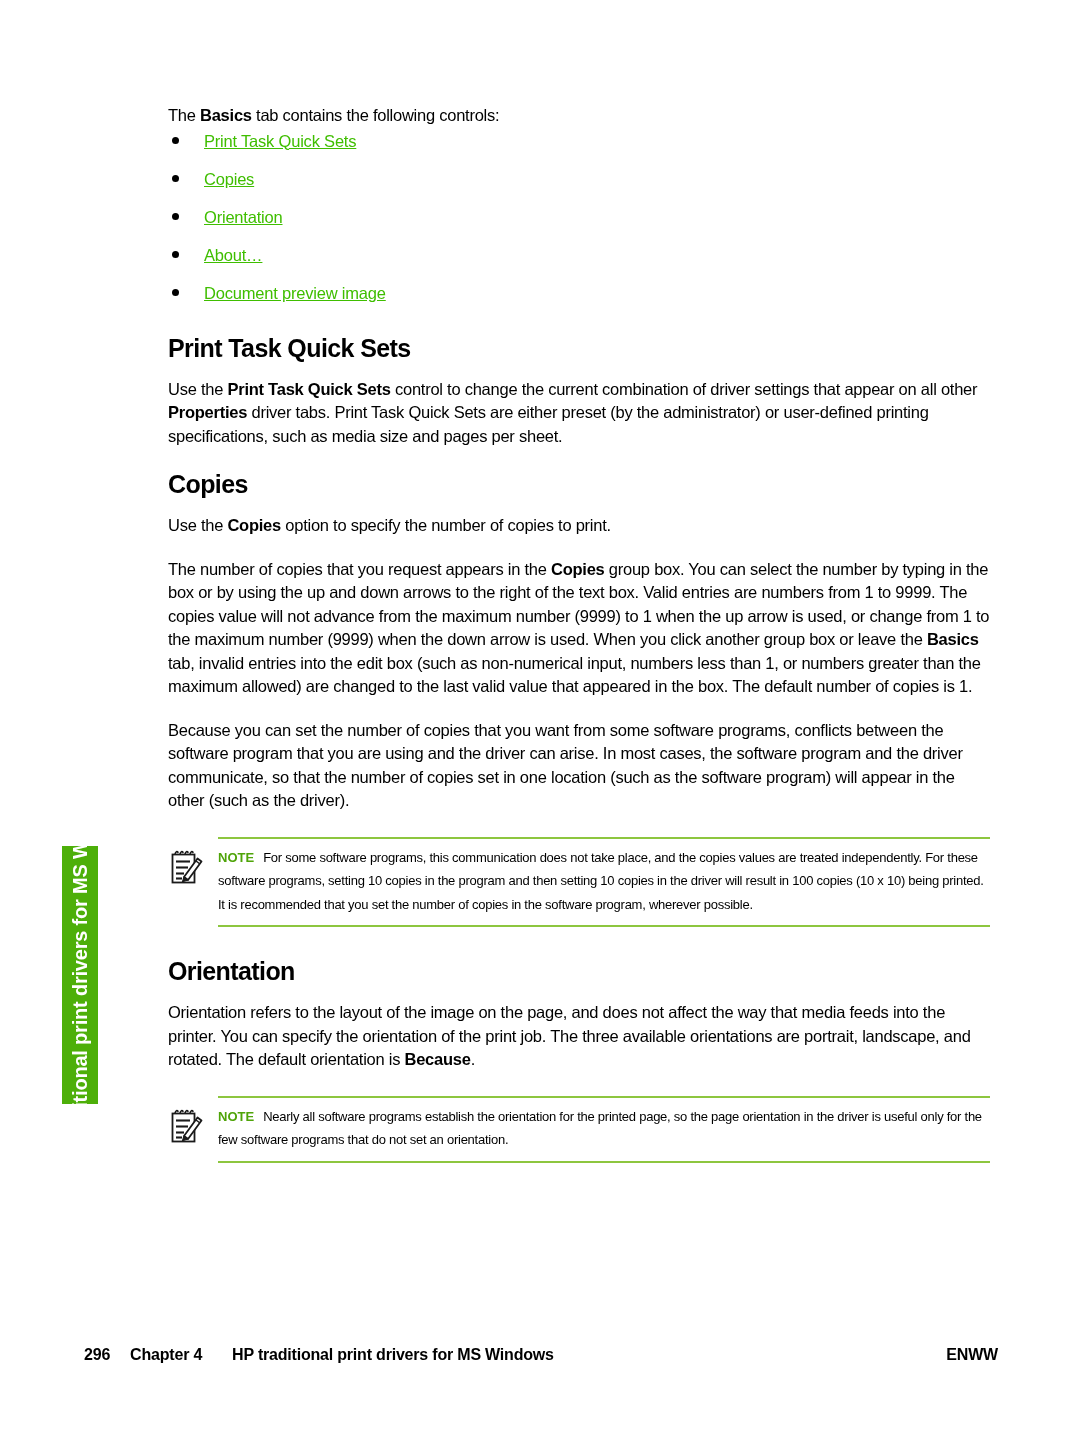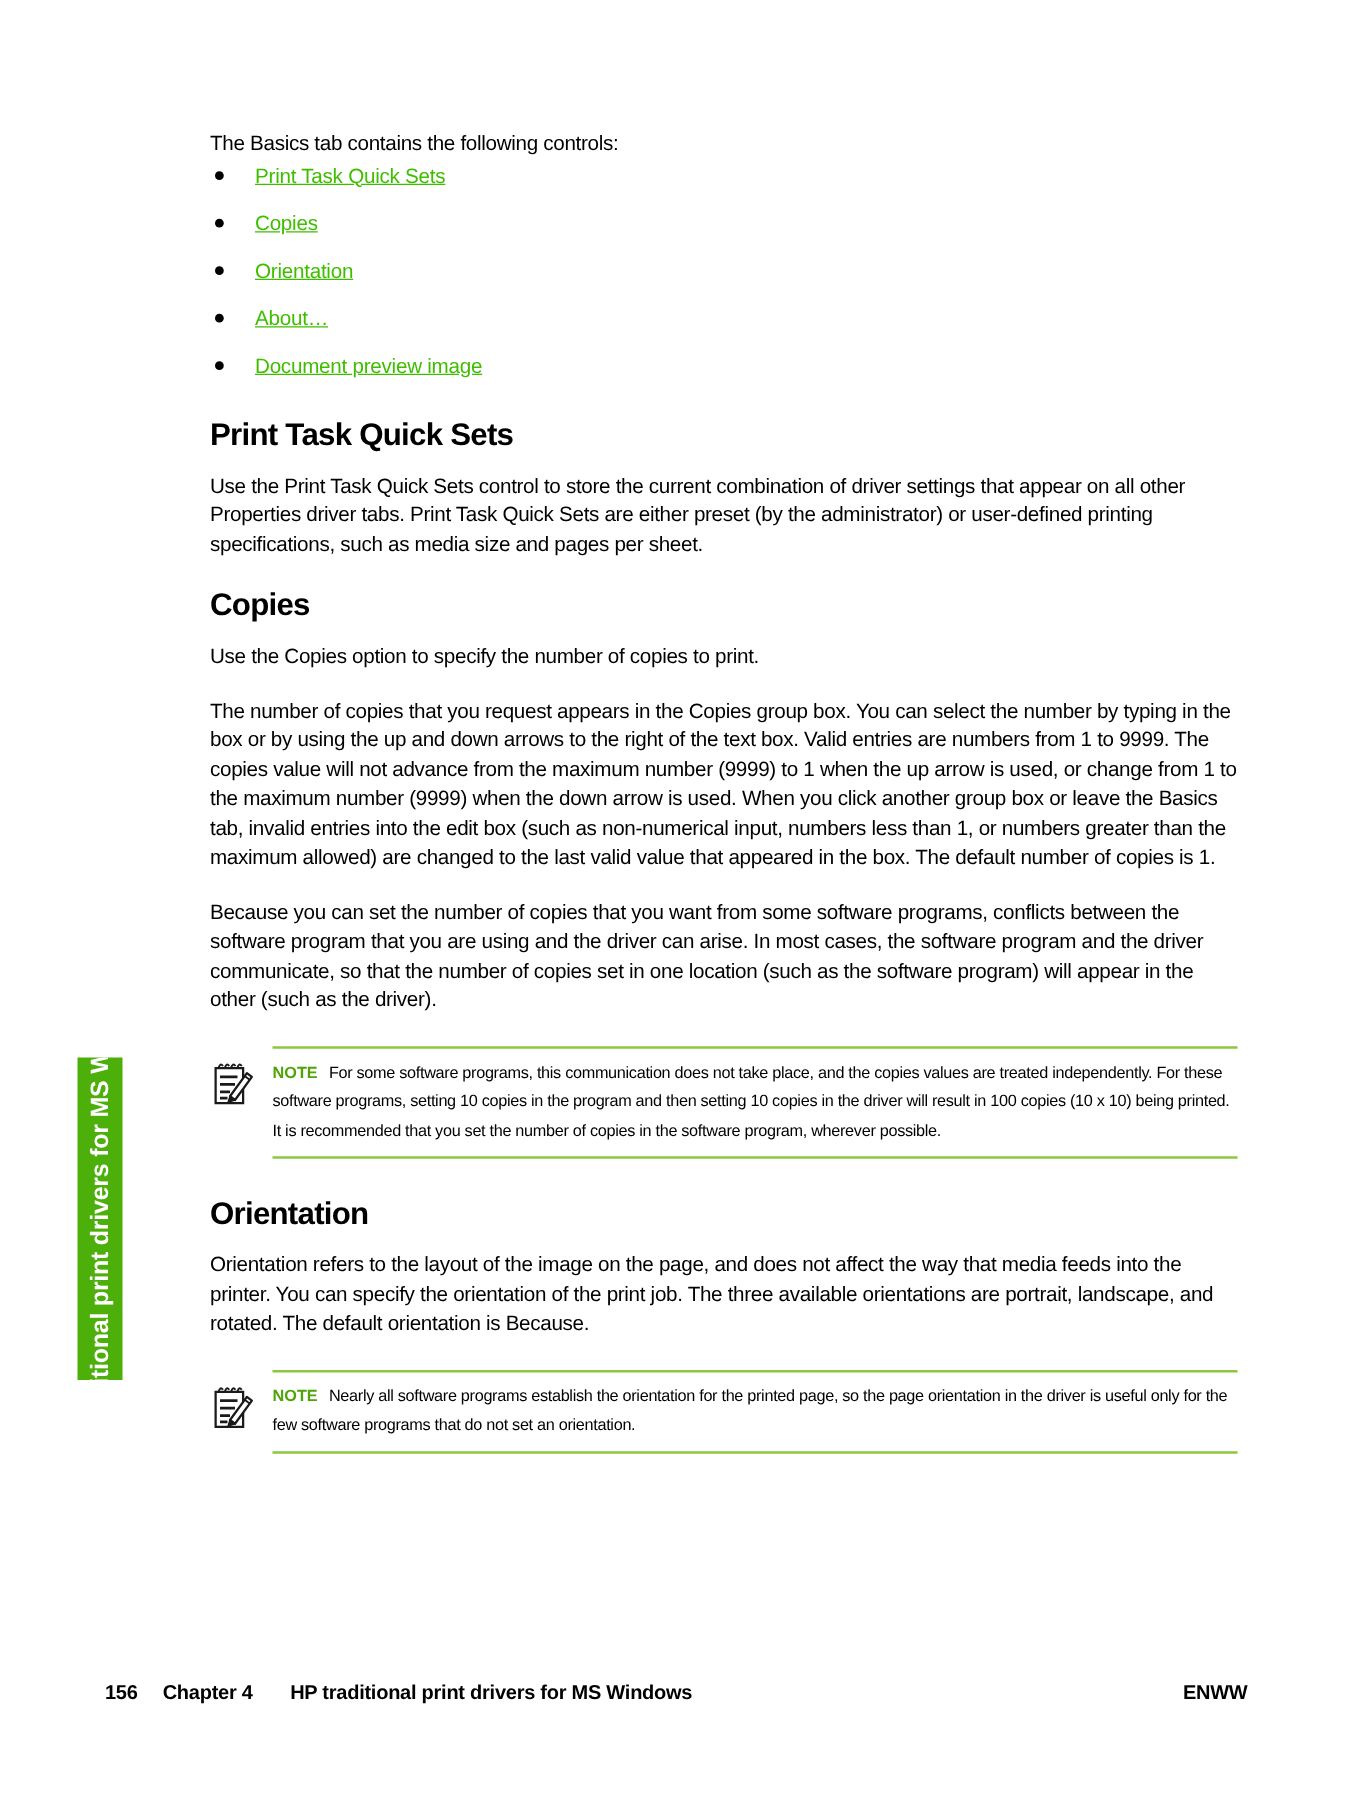--- a/index.html
+++ b/index.html
@@ -57,21 +57,21 @@
   p.body-text {
     margin: 0 0 0 0;
     font-size: 16.5px;
     line-height: 23.5px;
     letter-spacing: -0.25px;
     color: #000000;
     font-family: "Liberation Sans", sans-serif;
   }
   .intro { margin-bottom: 18px; }
 
-  b, strong { font-weight: normal; }
+  b, strong { font-weight: bold; }
 
   
   ul.link-list {
     list-style: none;
     margin: 0 0 0 0;
     padding: 0;
   }
   ul.link-list li {
     position: relative;
     padding-left: 36px;
@@ -196,21 +196,21 @@
         <span class="bullet"></span>
         <a class="xref" href="#">About…</a>
       </li>
       <li>
         <span class="bullet"></span>
         <a class="xref" href="#">Document preview image</a>
       </li>
     </ul>
 
     <h2 class="sec-head">Print Task Quick Sets</h2>
-    <p class="body-text"><span>Use the </span><b>Print Task Quick Sets</b><span> control to store the current combination of driver settings that appear on all other </span><b>Properties</b><span> driver tabs. Print Task Quick Sets are either preset (by the administrator) or user-defined printing specifications, such as media size and pages per sheet.</span></p>
+    <p class="body-text"><span>Use the </span><b>Print Task Quick Sets</b><span> control to change the current combination of driver settings that appear on all other </span><b>Properties</b><span> driver tabs. Print Task Quick Sets are either preset (by the administrator) or user-defined printing specifications, such as media size and pages per sheet.</span></p>
 
     <h2 class="sec-head tight-top">Copies</h2>
     <p class="body-text"><span>Use the </span><b>Copies</b><span> option to specify the number of copies to print.</span></p>
 
     <div class="para-gap"></div>
 
     <p class="body-text"><span>The number of copies that you request appears in the </span><b>Copies</b><span> group box. You can select the number by typing in the box or by using the up and down arrows to the right of the text box. Valid entries are numbers from 1 to 9999. The copies value will not advance from the maximum number (9999) to 1 when the up arrow is used, or change from 1 to the maximum number (9999) when the down arrow is used. When you click another group box or leave the </span><b>Basics</b><span> tab, invalid entries into the edit box (such as non-numerical input, numbers less than 1, or numbers greater than the maximum allowed) are changed to the last valid value that appeared in the box. The default number of copies is 1.</span></p>
 
     <div class="para-gap"></div>
 
@@ -276,20 +276,20 @@
       </span>
       <div class="note-rule"></div>
       <div class="note-body"><span class="note-label">NOTE</span><span>Nearly all software programs establish the orientation for the printed page, so the page orientation in the driver is useful only for the few software programs that do not set an orientation.</span></div>
       <div class="note-rule"></div>
     </div>
 
   </div>
 
   <div class="footer">
     <div class="footer-left">
-      <span class="footer-pageno">156</span>
+      <span class="footer-pageno">296</span>
       <span class="footer-chapter">Chapter 4</span>
       <span class="footer-title">HP traditional print drivers for MS Windows</span>
     </div>
     <div class="footer-right">ENWW</div>
   </div>
 
 </div>
 
 </body></html>

